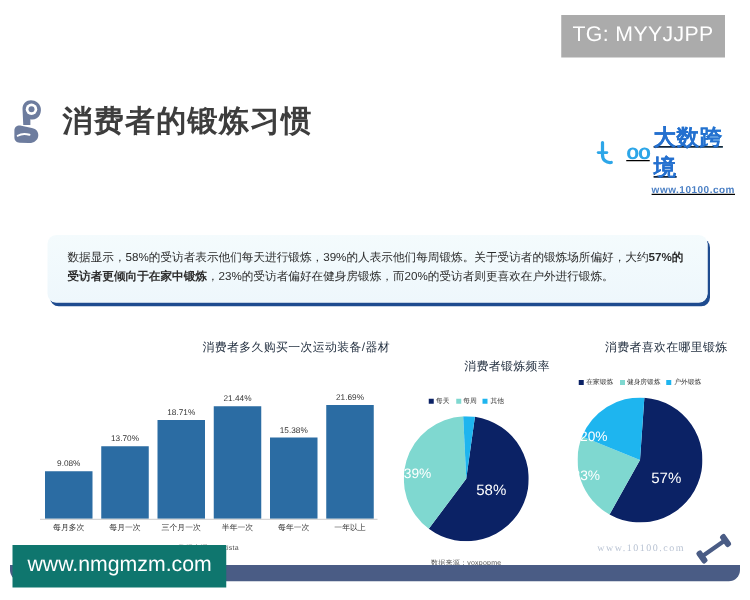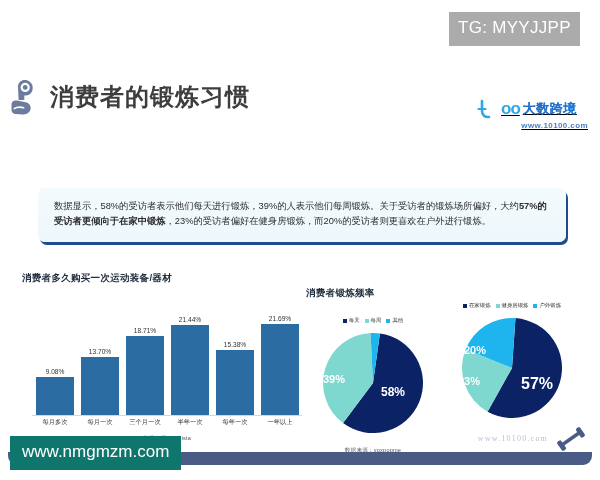--- a/index.html
+++ b/index.html
@@ -35,21 +35,21 @@
   .hdr-title{
     position:absolute;left:50px;top:3px;
     font-size:24px;font-weight:bold;color:#3d3d3d;
     letter-spacing:1px;white-space:nowrap;
   }
   .brand{position:absolute;right:12px;top:20px;width:112px;height:38px;text-decoration:underline;}
   .brand-row{display:flex;align-items:center;gap:3px;}
   .brand-mark{width:22px;height:22px;flex:0 0 auto;}
   .brand-100{font-size:17px;font-weight:bold;color:#2da6e8;letter-spacing:-1px;}
   .brand-cn{
-    font-size:13px;font-weight:bold;
+    font-size:18px;font-weight:bold;
     background:linear-gradient(90deg,#1e63c9,#2f9ee0);
     -webkit-background-clip:text;background-clip:text;color:#2470cf;
     letter-spacing:.5px;
   }
   .brand-url{
     margin-top:1px;text-align:right;
     font-size:8px;color:#4a7fc4;letter-spacing:.4px;font-weight:bold;
   }
 
   
@@ -64,22 +64,22 @@
   .panel p{
     margin:0 0 4px 0;
     font-size:9.3px;line-height:15px;color:#2c2c2c;
   }
   .panel p:last-child{margin-bottom:0;}
   .b{font-weight:bold;}
 
   
   .charts{position:absolute;left:0;top:212px;width:600px;height:180px;}
   .chart-title{
-    font-size:9.5px;font-weight:bold;color:#1f2c3d;
-    text-align:left;letter-spacing:.3px;white-space:nowrap;
+    font-size:9.5px;font-weight:normal;color:#1f2c3d;
+    text-align:right;letter-spacing:.3px;white-space:nowrap;
   }
   .src{
     font-size:5.6px;color:#555;text-align:center;letter-spacing:.2px;
   }
 
   
   .barbox{position:absolute;left:22px;top:0;width:290px;height:180px;}
   .bar-plot{
     position:absolute;left:10px;top:28px;width:270px;height:115px;
   }
@@ -108,21 +108,21 @@
   .pie-legend{
     position:absolute;top:30px;width:100%;
     display:flex;justify-content:center;align-items:center;gap:5px;
   }
   .lg{display:flex;align-items:center;gap:2px;}
   .lg-sw{width:4px;height:4px;display:inline-block;}
   .lg-tx{font-size:5.4px;color:#333;white-space:nowrap;}
   .pie-wrap{position:absolute;top:46px;left:0;width:100%;height:105px;}
   .pie-svg{display:block;margin:0 auto;}
   .pie-lab{
-    position:absolute;font-weight:bold;color:#ffffff;white-space:nowrap;
+    position:absolute;font-weight:normal;color:#ffffff;white-space:nowrap;
   }
   .pie-src{position:absolute;top:160px;width:100%;}
 
   
   .site-wm{
     position:absolute;right:52px;top:374px;
     font-size:8px;color:#b9c3d3;letter-spacing:1.2px;
     font-family:"Liberation Serif","DejaVu Serif",serif;
   }
   .dumbbell{position:absolute;right:14px;top:366px;width:30px;height:26px;}
@@ -246,41 +246,42 @@
               <path d="M 50 50 L 20.04882007422073 90.03656854743669 A 50 50 0 0 1 47.5575115102193 0.05969313292830236 Z" fill="#7fd8d0"></path>
               <path d="M 50 50 L 47.5575115102193 0.05969313292830236 A 50 50 0 0 1 56.95865504800327 0.4865965629214841 Z" fill="#1eb5ef"></path>
             </svg>
             <div class="pie-lab" style="left: 75px; top: 52px; font-size: 12px;">58%</div>
             <div class="pie-lab" style="left: 17px; top: 40px; font-size: 11px;">39%</div>
           </div>
         <div class="src pie-src">数据来源：voxpopme</div>
       </div>
 
       <div class="piebox" style="left:442px;width:140px;">
+        <div class="chart-title">消费者喜欢在哪里锻炼</div>
         <div class="pie-legend" id="pie2-legend">
             <span class="lg">
               <span class="lg-sw" style="background: rgb(11, 34, 101);"></span>
               <span class="lg-tx">在家锻炼</span>
             </span>
             <span class="lg">
               <span class="lg-sw" style="background: rgb(127, 216, 208);"></span>
               <span class="lg-tx">健身房锻炼</span>
             </span>
             <span class="lg">
               <span class="lg-sw" style="background: rgb(30, 181, 239);"></span>
               <span class="lg-tx">户外锻炼</span>
             </span>
           </div>
         <div class="pie-wrap" id="pie2-wrap">
             <svg width="100" height="100" viewBox="0 0 100 100" class="pie-svg">
               <path d="M 50 50 L 53.48782368720627 0.12179748700879145 A 50 50 0 1 1 25.607017043063376 93.64610386349048 Z" fill="#0b2265"></path>
               <path d="M 50 50 L 25.607017043063376 93.64610386349048 A 50 50 0 0 1 3.640807271660627 31.2696703292044 Z" fill="#7fd8d0"></path>
               <path d="M 50 50 L 3.640807271660627 31.2696703292044 A 50 50 0 0 1 53.48782368720626 0.12179748700878434 Z" fill="#1eb5ef"></path>
             </svg>
-            <div class="pie-lab" style="left: 79px; top: 57px; font-size: 16px;">57%</div>
+            <div class="pie-lab" style="left: 79px; top: 57px; font-size: 12px;">57%</div>
             <div class="pie-lab" style="left: 16px; top: 57px; font-size: 11px;">23%</div>
             <div class="pie-lab" style="left: 22px; top: 26px; font-size: 11px;">20%</div>
           </div>
       </div>
     </div>
 
     <div class="site-wm">www.10100.com</div>
     <span class="dumbbell">
       <svg width="30" height="26" viewBox="0 0 30 26">
         <g transform="rotate(-35 15 13)">

